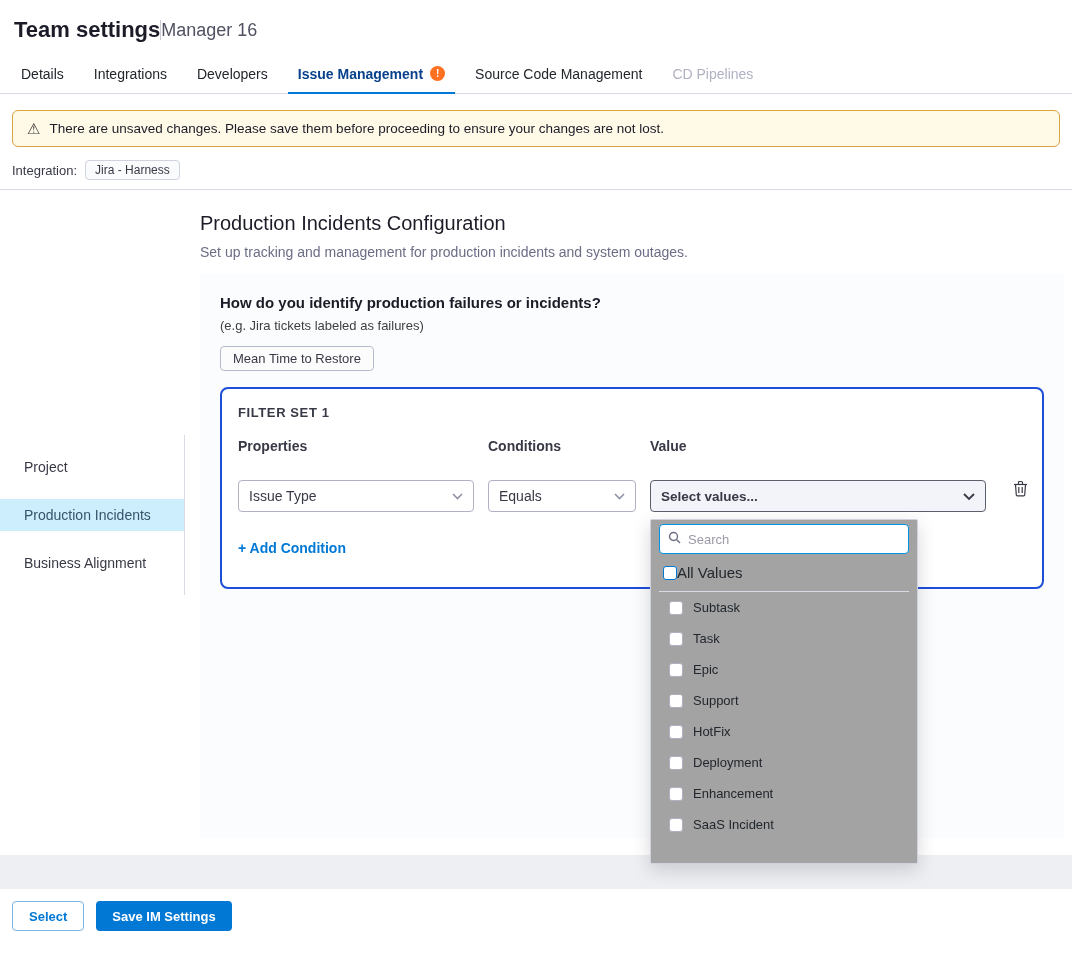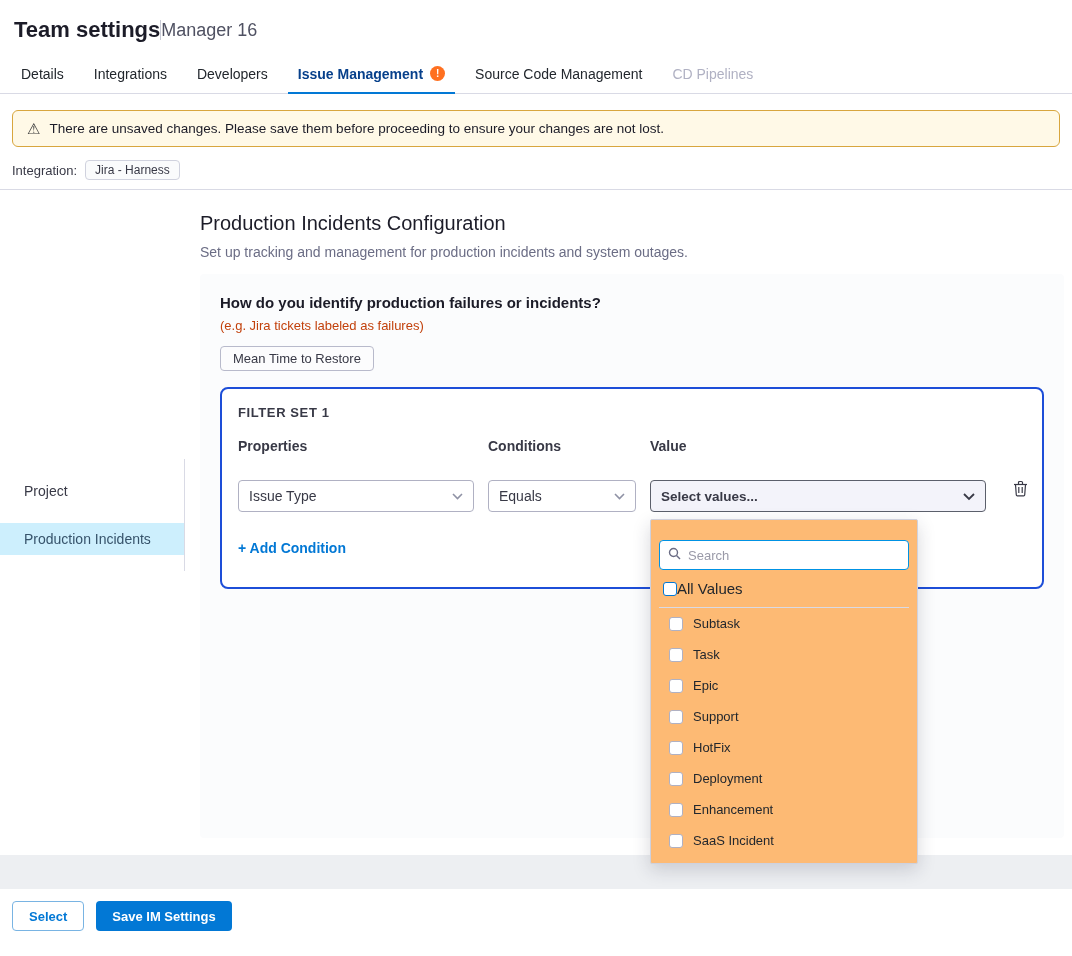--- a/index.html
+++ b/index.html
@@ -32,38 +32,38 @@
   .content{display:flex;border-top:1px solid #d9dae5;height:650px;align-items:center}
   .sidebar{width:185px;border-right:1px solid #d9dae5;padding-top:16px;flex-shrink:0}
   .side-item{padding:8px 24px;font-size:14px;color:#383946;margin-bottom:16px;cursor:pointer}
   .side-item.active{background:#cdeffd;color:#36536b}
   .main{flex:1;padding:21px 8px 0 15px;min-width:0}
   .main-title{font-size:20px;font-weight:400;color:#1c1c28}
   .main-subtitle{font-size:14px;color:#6b6d85;margin-top:9px}
 
   .config-card{margin-top:14px;background:#fbfcfd;border-radius:4px;padding:20px 20px 24px;height:564px}
   .question{font-size:15px;font-weight:700;color:#1c1c28}
-  .hint{font-size:13px;color:#c2410c;margin-top:7px}
+  .hint{font-size:13px;color:#404040;margin-top:7px}
   .mtr-chip{display:inline-block;margin-top:13px;border:1px solid #b8bacb;border-radius:4px;background:#fcfcfd;padding:4px 12px;font-size:13px;color:#383946}
 
   .filter-box{margin-top:16px;border:2px solid #1d4ed8;border-radius:8px;background:#fff;padding:16px 16px 30px}
   .filter-title{font-size:13px;font-weight:700;letter-spacing:.6px;color:#383946}
   .grid{display:grid;grid-template-columns:236px 148px 336px 40px;column-gap:14px;align-items:center}
   .col-label{font-size:14px;font-weight:700;color:#383946;margin-top:18px}
 
   .select{height:32px;border:1px solid #b0b1c3;border-radius:4px;background:#fff;display:flex;align-items:center;justify-content:space-between;padding:0 10px;font-size:14px;color:#383946;cursor:pointer;margin-top:26px}
   .select .chev{display:flex;align-items:center}
   .value-cell{position:relative;margin-top:26px}
   .value-select{height:32px;border:1px solid #5b5f6b;border-radius:4px;background:#f3f3fa;display:flex;align-items:center;justify-content:space-between;padding:0 10px;font-size:13.5px;font-weight:600;color:#383946;cursor:pointer}
   .trash{margin-top:26px;display:flex;align-items:center;justify-content:center;cursor:pointer}
 
   .add-condition{margin-top:28px;font-size:14px;font-weight:700;color:#0278d5;cursor:pointer;display:inline-block}
 
   
-  .dropdown-panel{position:absolute;top:calc(100% + 7px);left:0;width:268px;height:345px;background:#fdba74;border:1px solid #cfd1dd;border-radius:2px;box-shadow:0 6px 18px rgba(40,41,61,.18);z-index:30;overflow:hidden;padding:20px 8px 0}
+  .dropdown-panel{position:absolute;top:calc(100% + 7px);left:0;width:268px;height:345px;background:#a3a3a3;border:1px solid #cfd1dd;border-radius:2px;box-shadow:0 6px 18px rgba(40,41,61,.18);z-index:30;overflow:hidden;padding:4px 8px 0}
   .search-box{display:flex;align-items:center;gap:7px;height:30px;border:1.5px solid #0092e4;border-radius:4px;background:#fff;padding:0 8px}
   .search-box input{border:none;outline:none;flex:1;font-size:13px;font-family:"Liberation Sans",sans-serif;color:#383946;background:transparent}
   .search-box input::placeholder{color:#9a9aa8}
   .all-values{display:flex;align-items:center;padding:10px 4px;border-bottom:1px solid #d9dae5;font-size:15px;color:#22272d}
   .option{display:flex;align-items:center;gap:10px;padding:8px 10px;font-size:13px;color:#22272d;cursor:pointer}
   .checkbox{width:14px;height:14px;border:1px solid #b0b1c3;border-radius:3px;background:#fff;flex-shrink:0}
   .checkbox.blue{border-color:#0278d5}
 
   
   .gray-band{height:34px;background:#edeff2;margin-top:16px}
@@ -110,20 +110,21 @@
 
 <div class="integration-row">
   <span>Integration:</span>
   <span class="chip">Jira - Harness</span>
 </div>
 
 <div class="content">
   <div class="sidebar">
     <div class="side-item">Project</div>
     <div class="side-item active">Production Incidents</div>
+    <div class="side-item">Business Alignment</div>
   </div>
 
   <div class="main">
     <div class="main-title">Production Incidents Configuration</div>
     <div class="main-subtitle">Set up tracking and management for production incidents and system outages.</div>
 
     <div class="config-card">
       <div class="question">How do you identify production failures or incidents?</div>
       <div class="hint">(e.g. Jira tickets labeled as failures)</div>
       <div class="mtr-chip">Mean Time to Restore</div>

